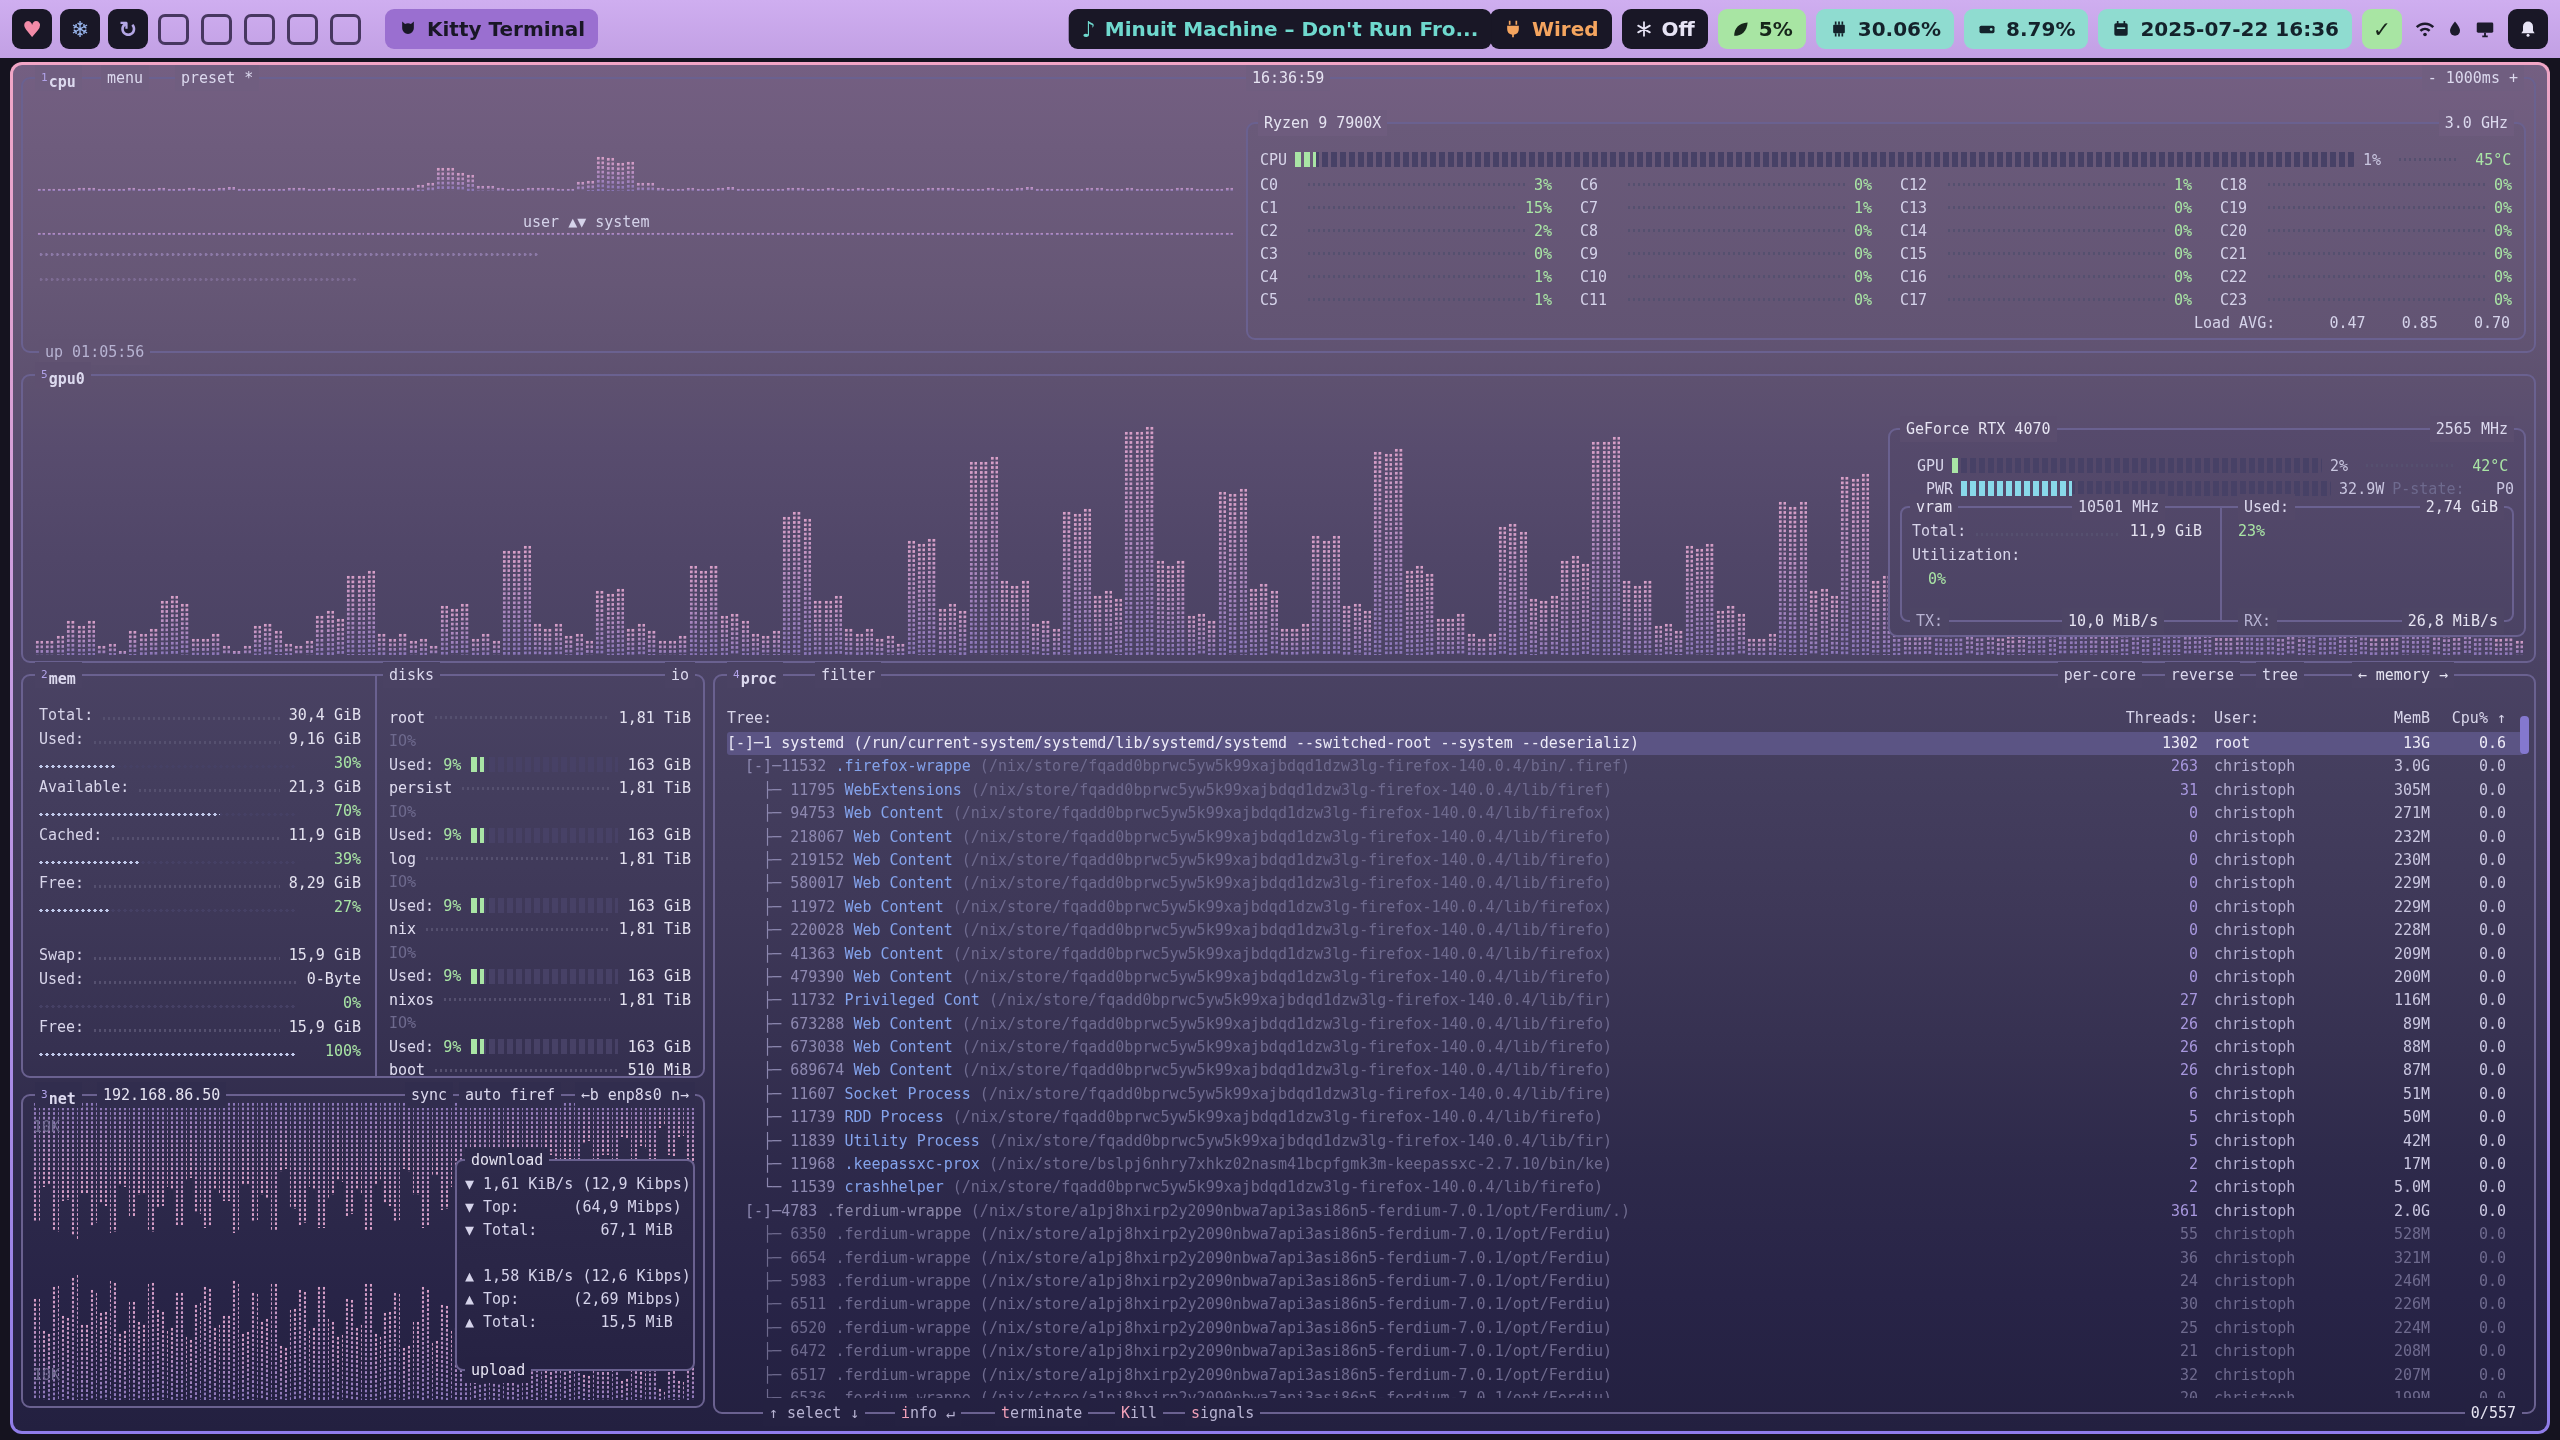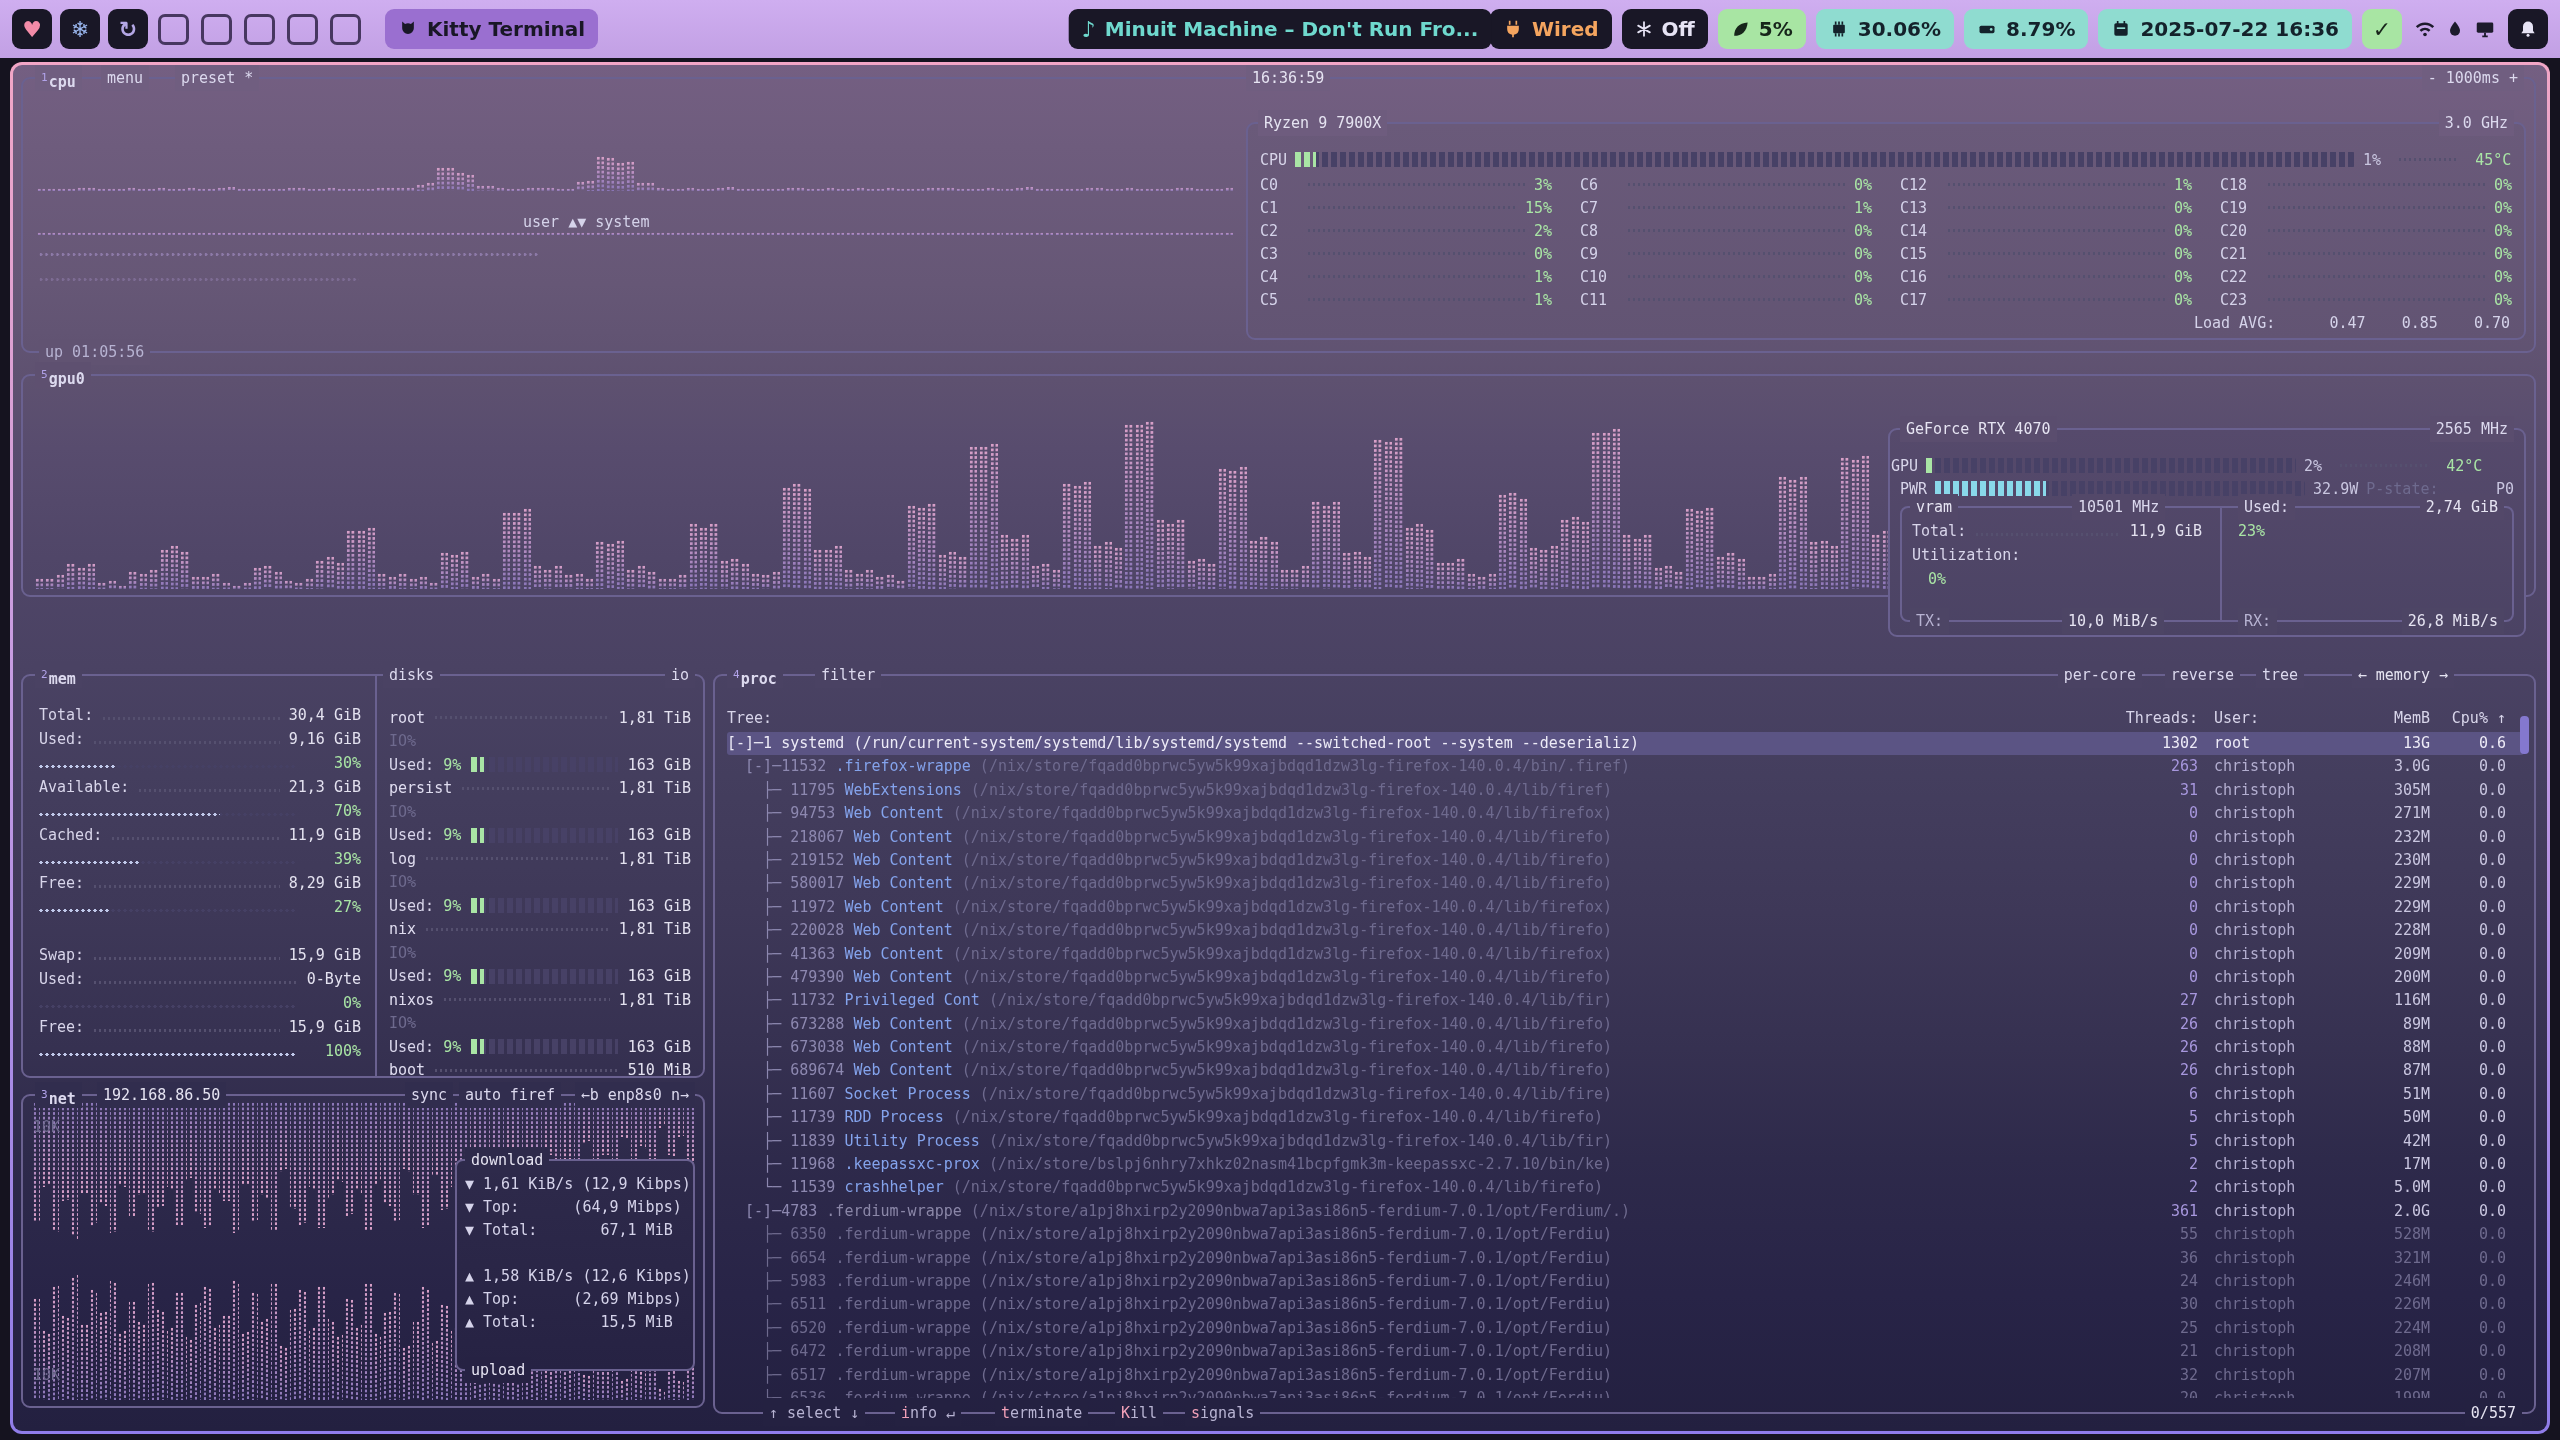--- a/index.html
+++ b/index.html
@@ -63,21 +63,21 @@
   .hang .gcol{background:linear-gradient(to bottom,#8a76b8,#d9a0c8);}
   .dotline{position:absolute;height:5px;
         background:radial-gradient(circle at 2px 2.5px,#8d7aa8 1.3px,transparent 1.6px) repeat-x;
         background-size:5.5px 5px;}
 
   
   .cpanel{position:absolute;border:2px solid #6a6190;border-radius:9px;box-sizing:border-box;z-index:4;}
   #cpu-panel{left:1223px;top:43px;right:8px;height:218px;--tbg:#6E5C7E;--fbg:#615372;
              background:linear-gradient(180deg,#6a5a7a,#625473);padding:24px 12px 6px 12px;}
   #gpu-panel{left:1865px;top:52px;right:8px;height:209px;--tbg:#5A4D6E;--fbg:#4B4364;
-             background:linear-gradient(180deg,#564a6c,#4b4364);}
+             background:linear-gradient(180deg,#564a6c,#4b4364);padding-left:26px;}
   .mline{display:flex;height:23px;align-items:center;gap:8px;white-space:pre;}
   .meter{height:15px;position:relative;border-radius:2px;
          background:repeating-linear-gradient(90deg,#474166 0 6px,transparent 6px 9px);}
   .meter .fill{position:absolute;left:0;top:0;bottom:0;
          background:repeating-linear-gradient(90deg,#a9e5a5 0 6px,transparent 6px 9px);}
   .meter .fill.cyan{background:repeating-linear-gradient(90deg,#89d8ea 0 6px,transparent 6px 9px);}
   .core-grid{display:grid;grid-template-columns:repeat(4,1fr);grid-auto-flow:column;
              grid-template-rows:repeat(6,23px);column-gap:28px;margin-top:2px;}
   .core-row{display:flex;align-items:center;}
   .core-name{color:#d5d3ea;min-width:38px;}
@@ -656,21 +656,21 @@
             <div class="core-row">
               <span class="core-name">C23</span>
               <div class="lead"></div>
               <span class="pct">0%</span>
             </div>
           </div>
       <span class="load">Load AVG:      0.47    0.85    0.70</span>
     </div>
   </div>
 
-  <div class="box" id="box-gpu" style="left:8px;top:309px;width:2515px;height:223px;--tbg:#5E5070;--fbg:#4B4364;">
+  <div class="box" id="box-gpu" style="left:8px;top:309px;width:2515px;height:289px;--tbg:#5E5070;--fbg:#4B4364;">
     <span class="btitle" style="left:12px"><sup class="hot">5</sup><b>gpu0</b></span>
     <div class="graph" style="left:12px;right:12px;top:30px;bottom:6px;">
           <div class="gcol" style="height: 6%;"></div>
           <div class="gcol" style="height: 6%;"></div>
           <div class="gcol" style="height: 8%;"></div>
           <div class="gcol" style="height: 14%;"></div>
           <div class="gcol" style="height: 12%;"></div>
           <div class="gcol" style="height: 14%;"></div>
           <div class="gcol" style="height: 4%;"></div>
           <div class="gcol" style="height: 5%;"></div>

